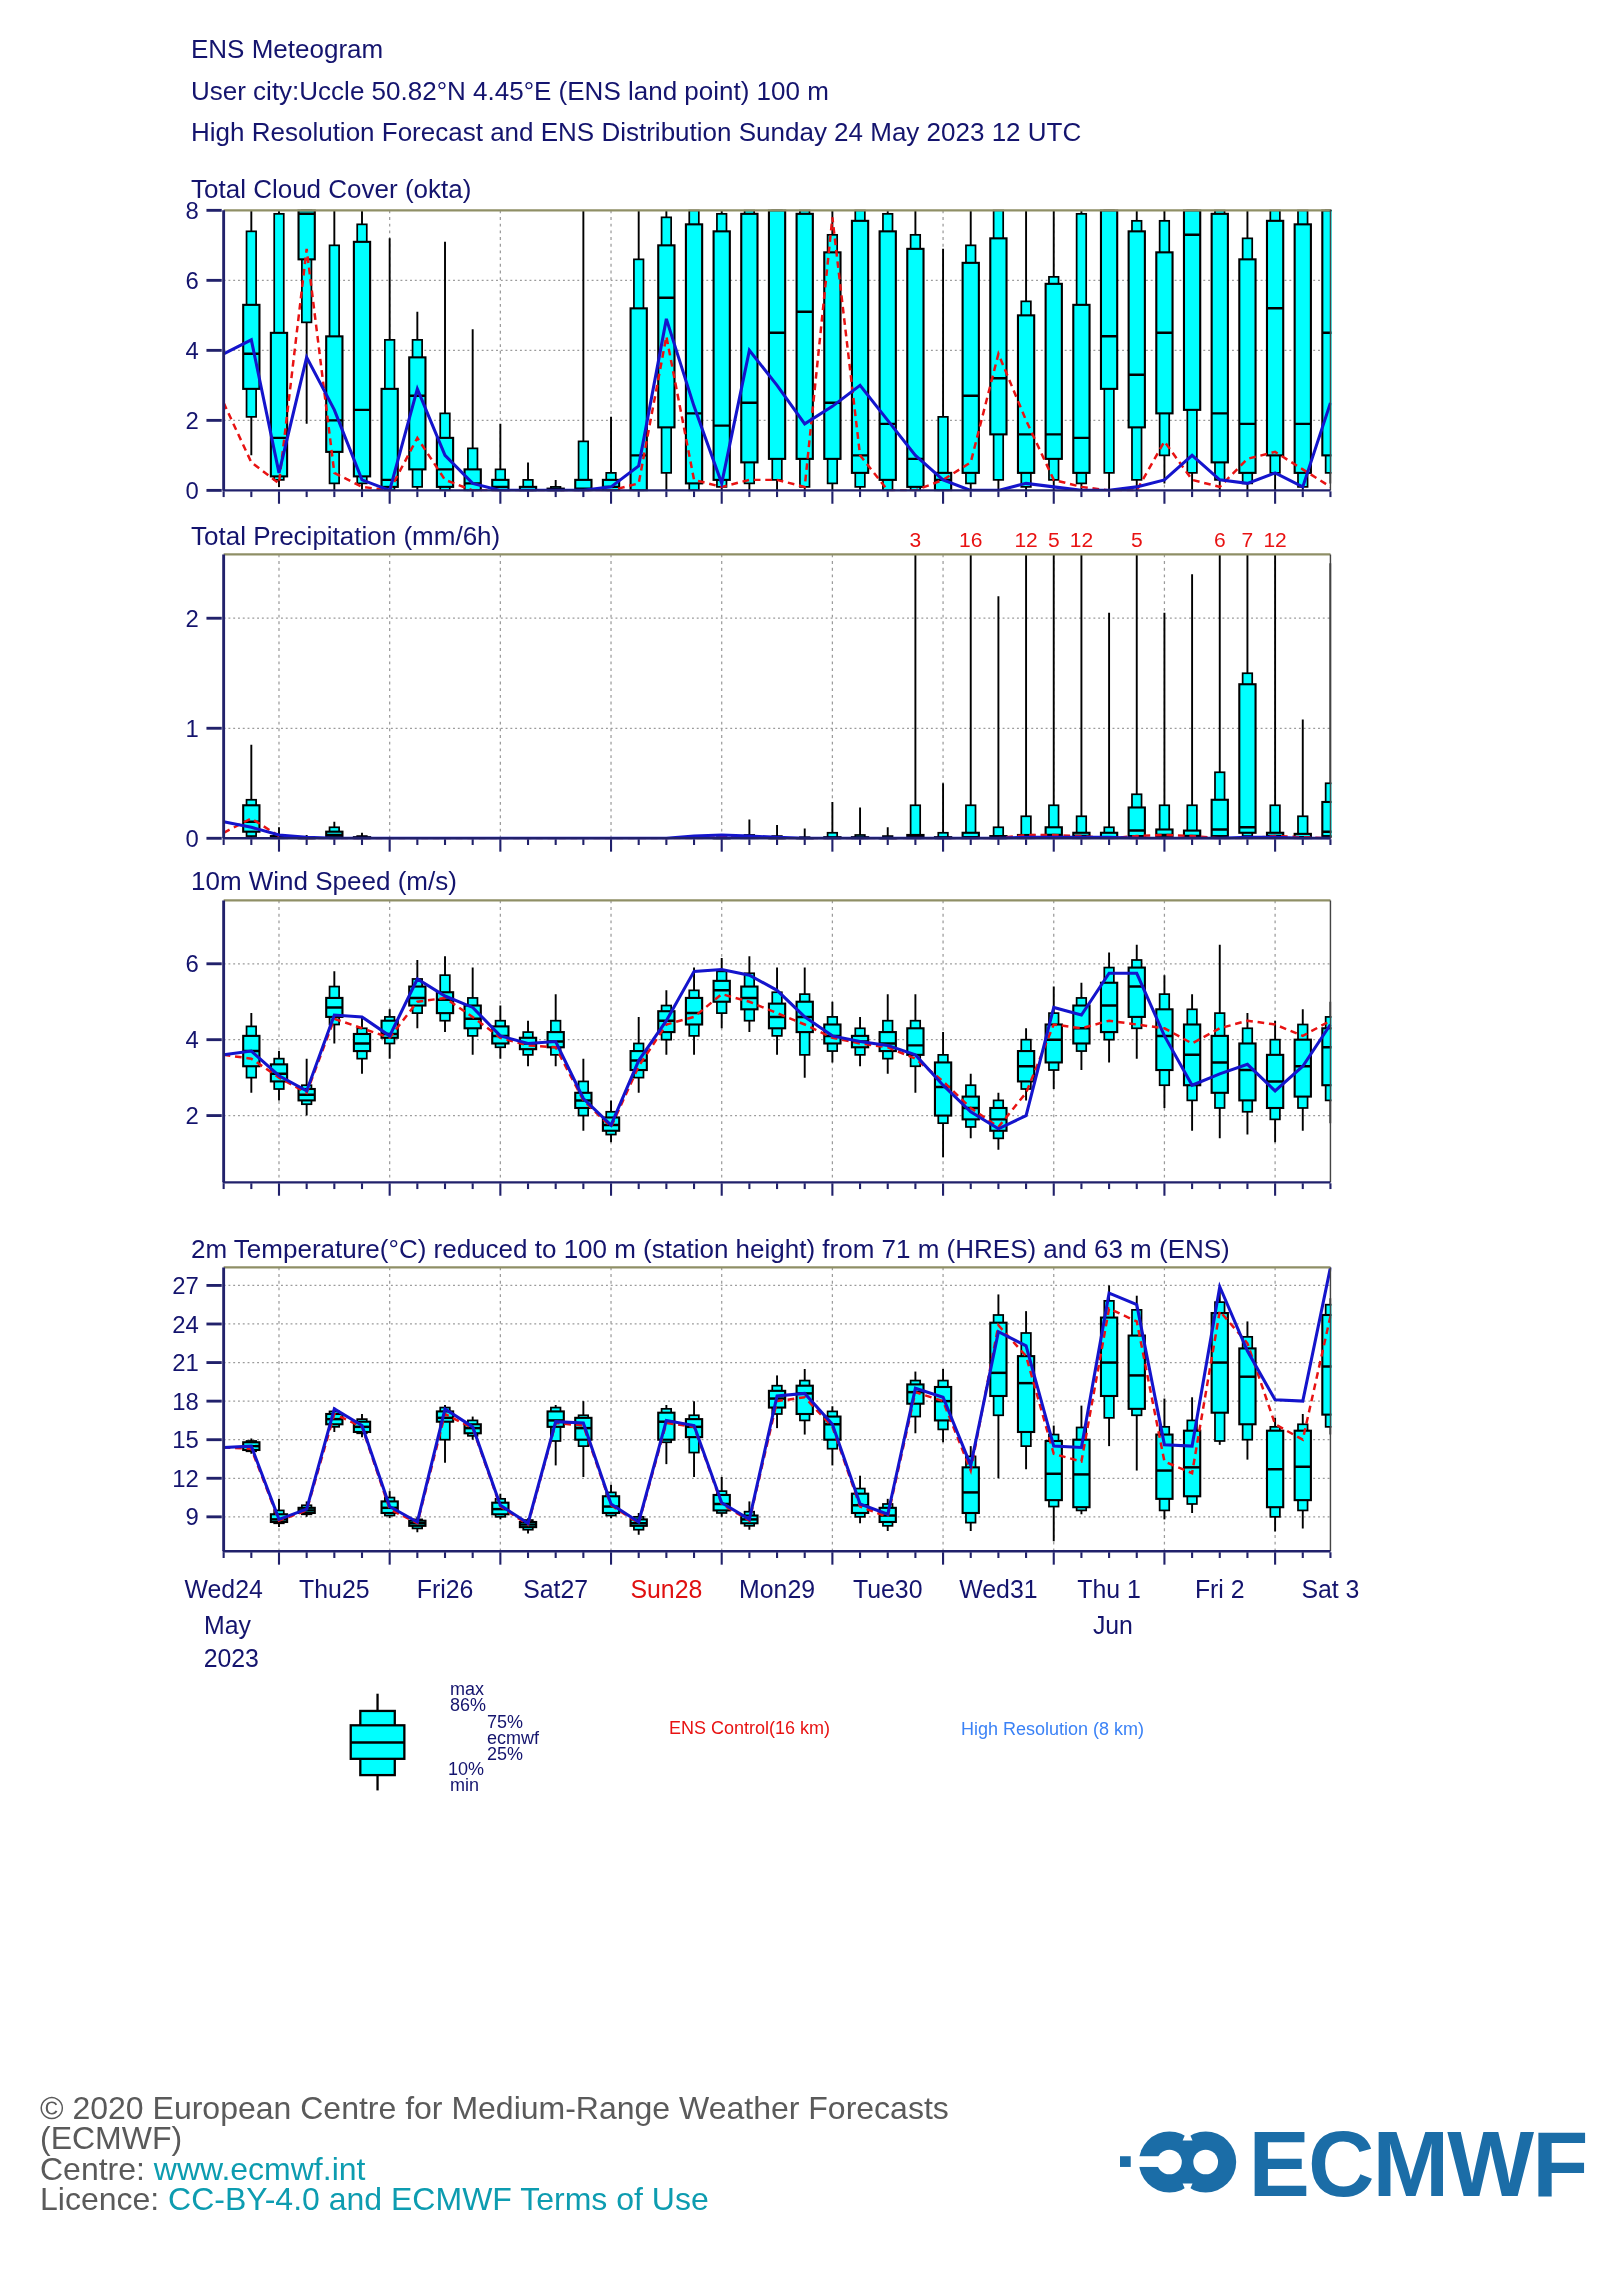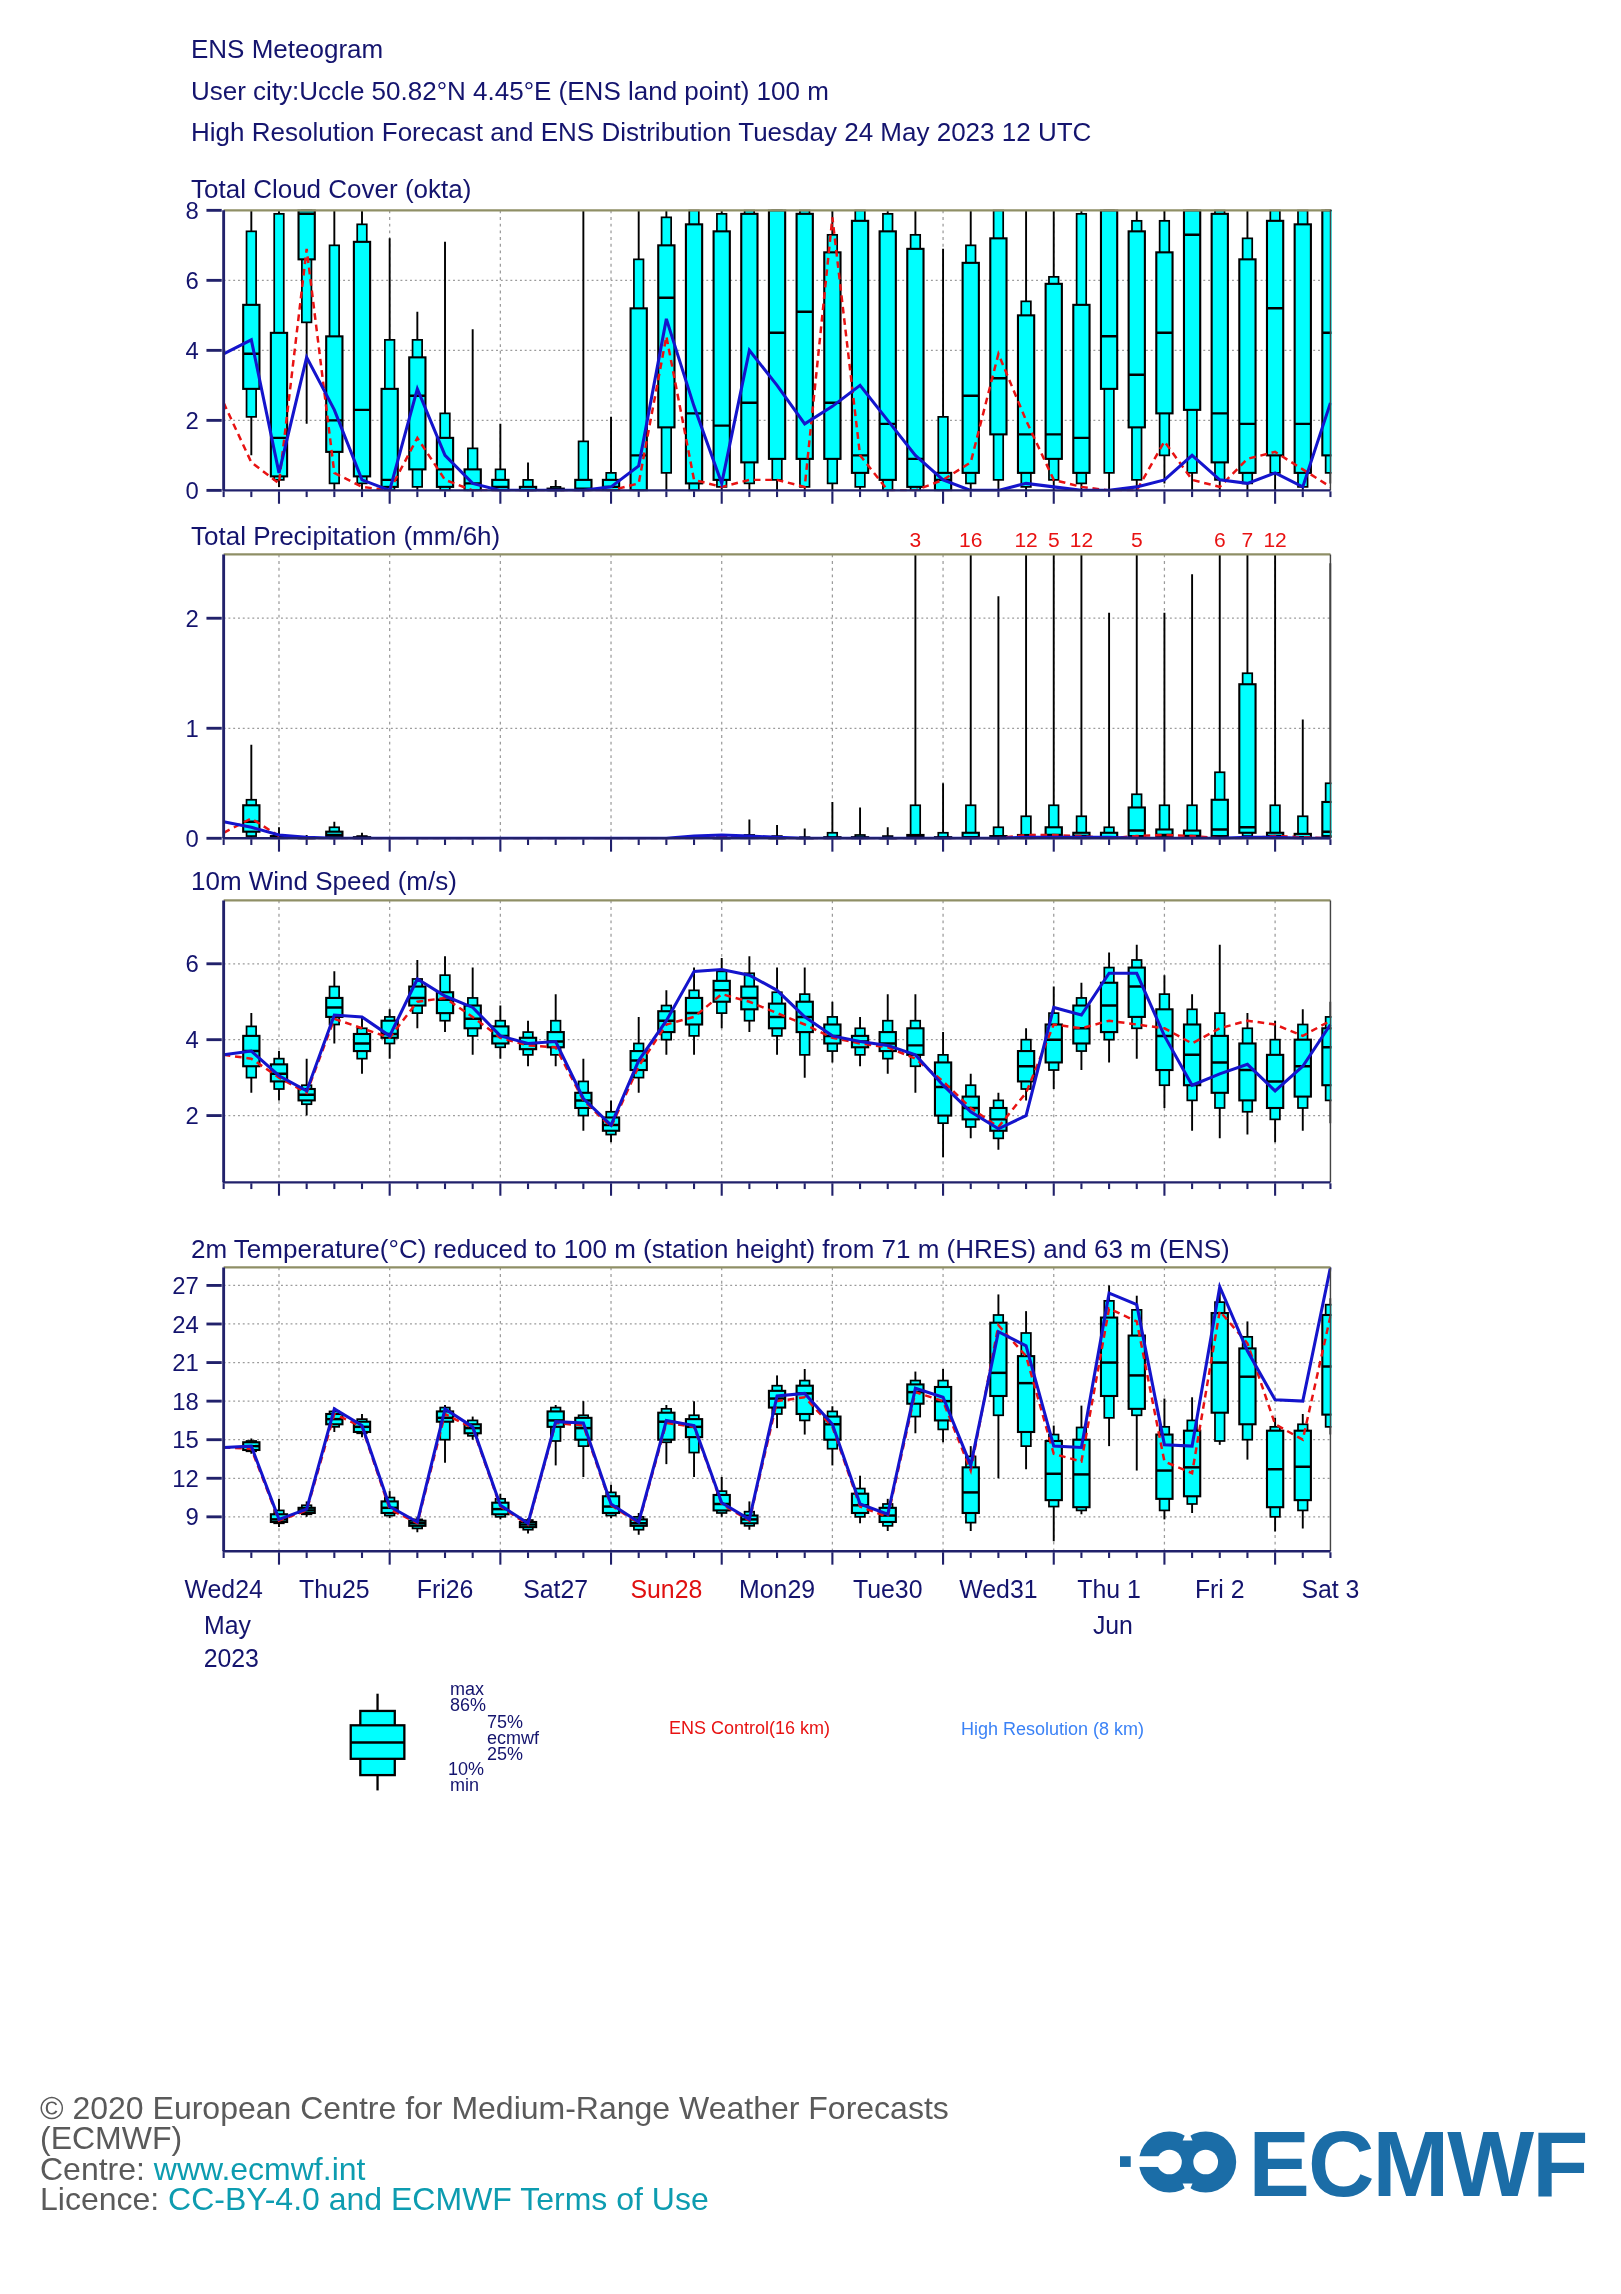--- a/index.html
+++ b/index.html
@@ -18,21 +18,21 @@
             font-family:"Liberation Sans",sans-serif;line-height:1;}
   .lgsvg{position:absolute;left:344px;top:1687px;}
 </style>
 </head>
 <body>
 
 <div class="page">
 
   <div class="hdr" style="top:34px">ENS Meteogram</div>
   <div class="hdr" style="top:76px">User city:Uccle 50.82°N 4.45°E (ENS land point) 100 m</div>
-  <div class="hdr" style="top:117px">High Resolution Forecast and ENS Distribution Tuesday 24 May 2023 12 UTC</div>
+  <div class="hdr" style="top:117px">High Resolution Forecast and ENS Distribution Sunday 24 May 2023 12 UTC</div>
 
   <div class="ptitle" style="top:174px">Total Cloud Cover (okta)</div>
   <div class="ptitle" style="top:521px">Total Precipitation (mm/6h)</div>
   <div class="ptitle" style="top:866px">10m Wind Speed (m/s)</div>
   <div class="ptitle" style="top:1234px">2m Temperature(°C) reduced to 100 m (station height) from 71 m (HRES) and 63 m (ENS)</div>
 
   <svg id="chart" width="1621" height="2294" viewBox="0 0 1696 2400">
       <g>
         <clipPath id="clip0">
           <rect x="233" y="219" width="1160" height="295"></rect>

